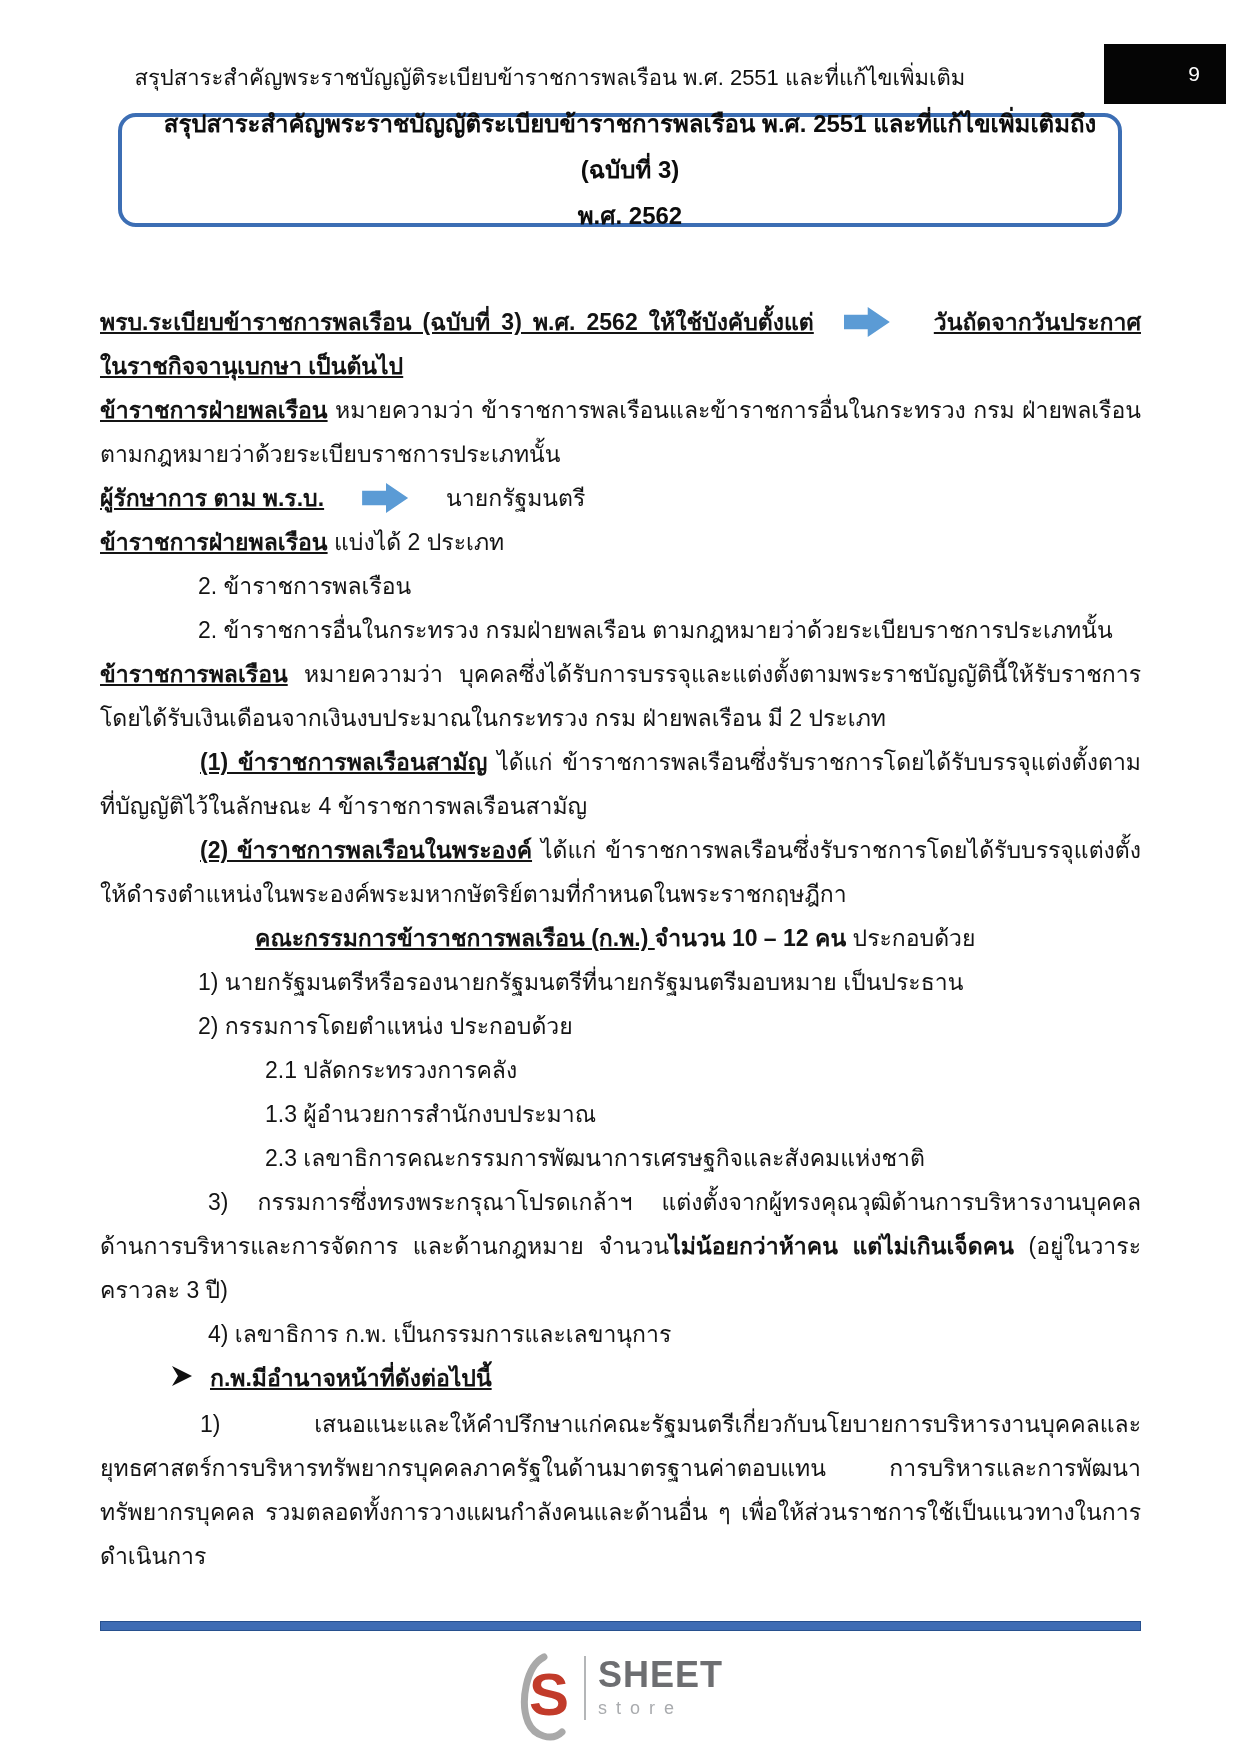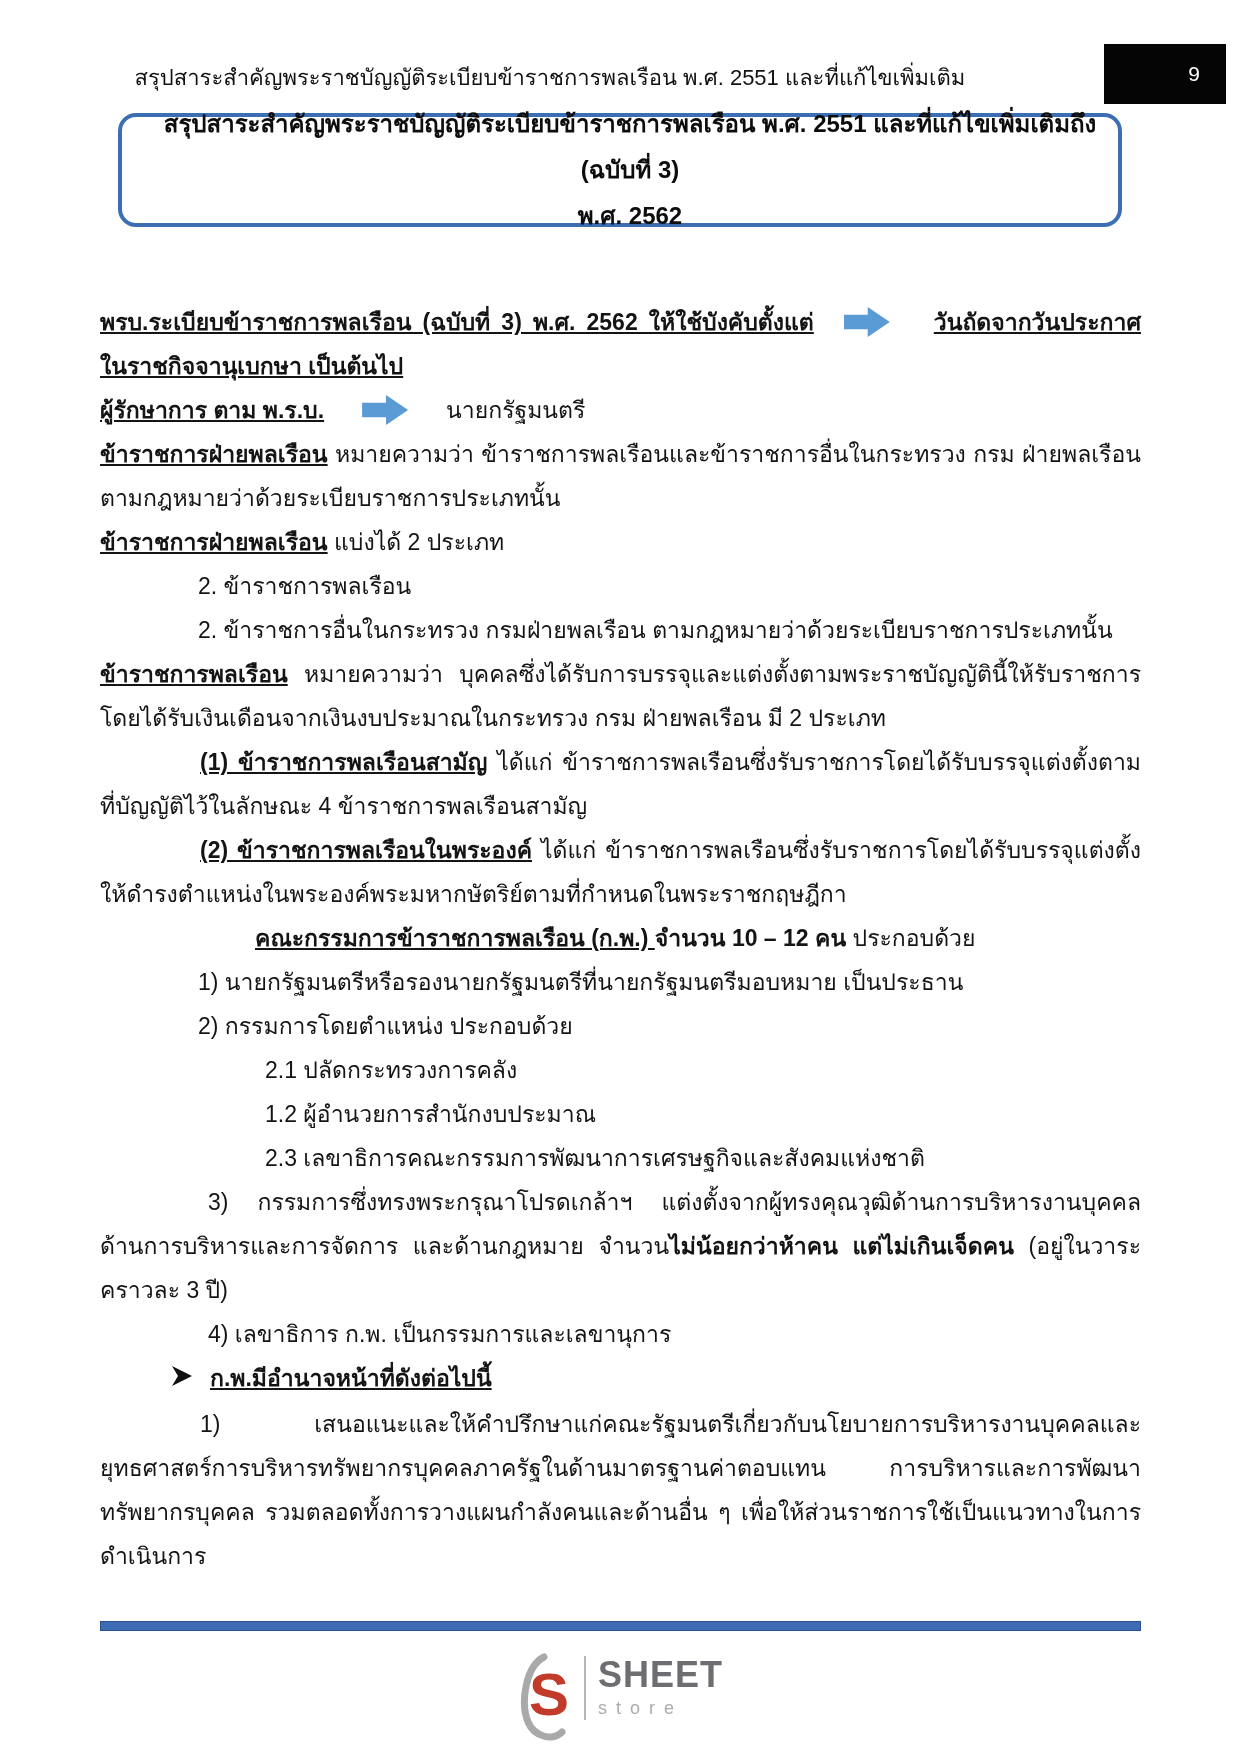--- a/index.html
+++ b/index.html
@@ -80,43 +80,43 @@
 
   <div class="title-box">
     <div>สรุปสาระสำคัญพระราชบัญญัติระเบียบข้าราชการพลเรือน พ.ศ. 2551 และที่แก้ไขเพิ่มเติมถึง (ฉบับที่ 3)</div>
     <div>พ.ศ. 2562</div>
   </div>
 
   <div class="body-text">
 
     <p><span class="b">พรบ.ระเบียบข้าราชการพลเรือน (ฉบับที่ 3) พ.ศ. 2562 ให้ใช้บังคับตั้งแต่</span><span class="block-arrow arr-1"></span><span class="b">วันถัดจากวันประกาศ ในราชกิจจานุเบกษา เป็นต้นไป</span></p>
 
+    <p><span class="b">ข้าราชการฝ่ายพลเรือน</span><span> หมายความว่า ข้าราชการพลเรือนและข้าราชการอื่นในกระทรวง กรม ฝ่ายพลเรือน ตามกฎหมายว่าด้วยระเบียบราชการประเภทนั้น</span></p>
+
     <p><span class="b">ผู้รักษาการ ตาม พ.ร.บ.</span><span class="block-arrow arr-2"></span><span>นายกรัฐมนตรี</span></p>
-
-    <p><span class="b">ข้าราชการฝ่ายพลเรือน</span><span> หมายความว่า ข้าราชการพลเรือนและข้าราชการอื่นในกระทรวง กรม ฝ่ายพลเรือน ตามกฎหมายว่าด้วยระเบียบราชการประเภทนั้น</span></p>
 
     <p><span class="b">ข้าราชการฝ่ายพลเรือน</span><span> แบ่งได้ 2 ประเภท</span></p>
 
     <p class="ti98">2. ข้าราชการพลเรือน</p>
     <p class="ti98">2. ข้าราชการอื่นในกระทรวง กรมฝ่ายพลเรือน ตามกฎหมายว่าด้วยระเบียบราชการประเภทนั้น</p>
 
     <p><span class="b">ข้าราชการพลเรือน</span><span> หมายความว่า บุคคลซึ่งได้รับการบรรจุและแต่งตั้งตามพระราชบัญญัตินี้ให้รับราชการโดยได้รับเงินเดือนจากเงินงบประมาณในกระทรวง กรม ฝ่ายพลเรือน มี 2 ประเภท</span></p>
 
     <p class="ti100"><span class="b">(1) ข้าราชการพลเรือนสามัญ</span><span> ได้แก่ ข้าราชการพลเรือนซึ่งรับราชการโดยได้รับบรรจุแต่งตั้งตามที่บัญญัติไว้ในลักษณะ 4 ข้าราชการพลเรือนสามัญ</span></p>
 
     <p class="ti100"><span class="b">(2) ข้าราชการพลเรือนในพระองค์</span><span> ได้แก่ ข้าราชการพลเรือนซึ่งรับราชการโดยได้รับบรรจุแต่งตั้ง ให้ดำรงตำแหน่งในพระองค์พระมหากษัตริย์ตามที่กำหนดในพระราชกฤษฎีกา</span></p>
 
     <p class="ti155"><span class="b">คณะกรรมการข้าราชการพลเรือน (ก.พ.) </span><span class="bu">จำนวน 10 – 12 คน</span><span> ประกอบด้วย</span></p>
 
     <p class="ti98"><span>1) </span><span class="u">นายกรัฐมนตรีหรือรองนายกรัฐมนตรี</span><span>ที่นายกรัฐมนตรีมอบหมาย เป็นประธาน</span></p>
 
     <p class="ti98"><span>2) </span><span class="u">กรรมการโดยตำแหน่ง</span><span> ประกอบด้วย</span></p>
 
     <p class="ti165">2.1 ปลัดกระทรวงการคลัง</p>
-    <p class="ti165">1.2 ผู้อำนวยการสำนักงบประมาณ</p>
+    <p class="ti165">1.3 ผู้อำนวยการสำนักงบประมาณ</p>
     <p class="ti165">2.3 เลขาธิการคณะกรรมการพัฒนาการเศรษฐกิจและสังคมแห่งชาติ</p>
 
     <p class="ti108"><span>3) กรรมการซึ่งทรงพระกรุณาโปรดเกล้าฯ แต่งตั้งจากผู้ทรงคุณวุฒิด้านการบริหารงานบุคคล ด้านการบริหารและการจัดการ และด้านกฎหมาย จำนวน</span><span class="bu">ไม่น้อยกว่าห้าคน แต่ไม่เกินเจ็ดคน</span><span class="u"> (อยู่ในวาระคราวละ 3 ปี)</span></p>
 
     <p class="ti108">4) เลขาธิการ ก.พ. เป็นกรรมการและเลขานุการ</p>
 
     <p><span class="bullet-arrow"><svg width="24" height="24" viewBox="0 0 24 24">
             <polygon points="2,2 22,12 2,22 8,12" fill="#101010"></polygon>
           </svg></span><span class="b">ก.พ.มีอำนาจหน้าที่ดังต่อไปนี้</span></p>
 

